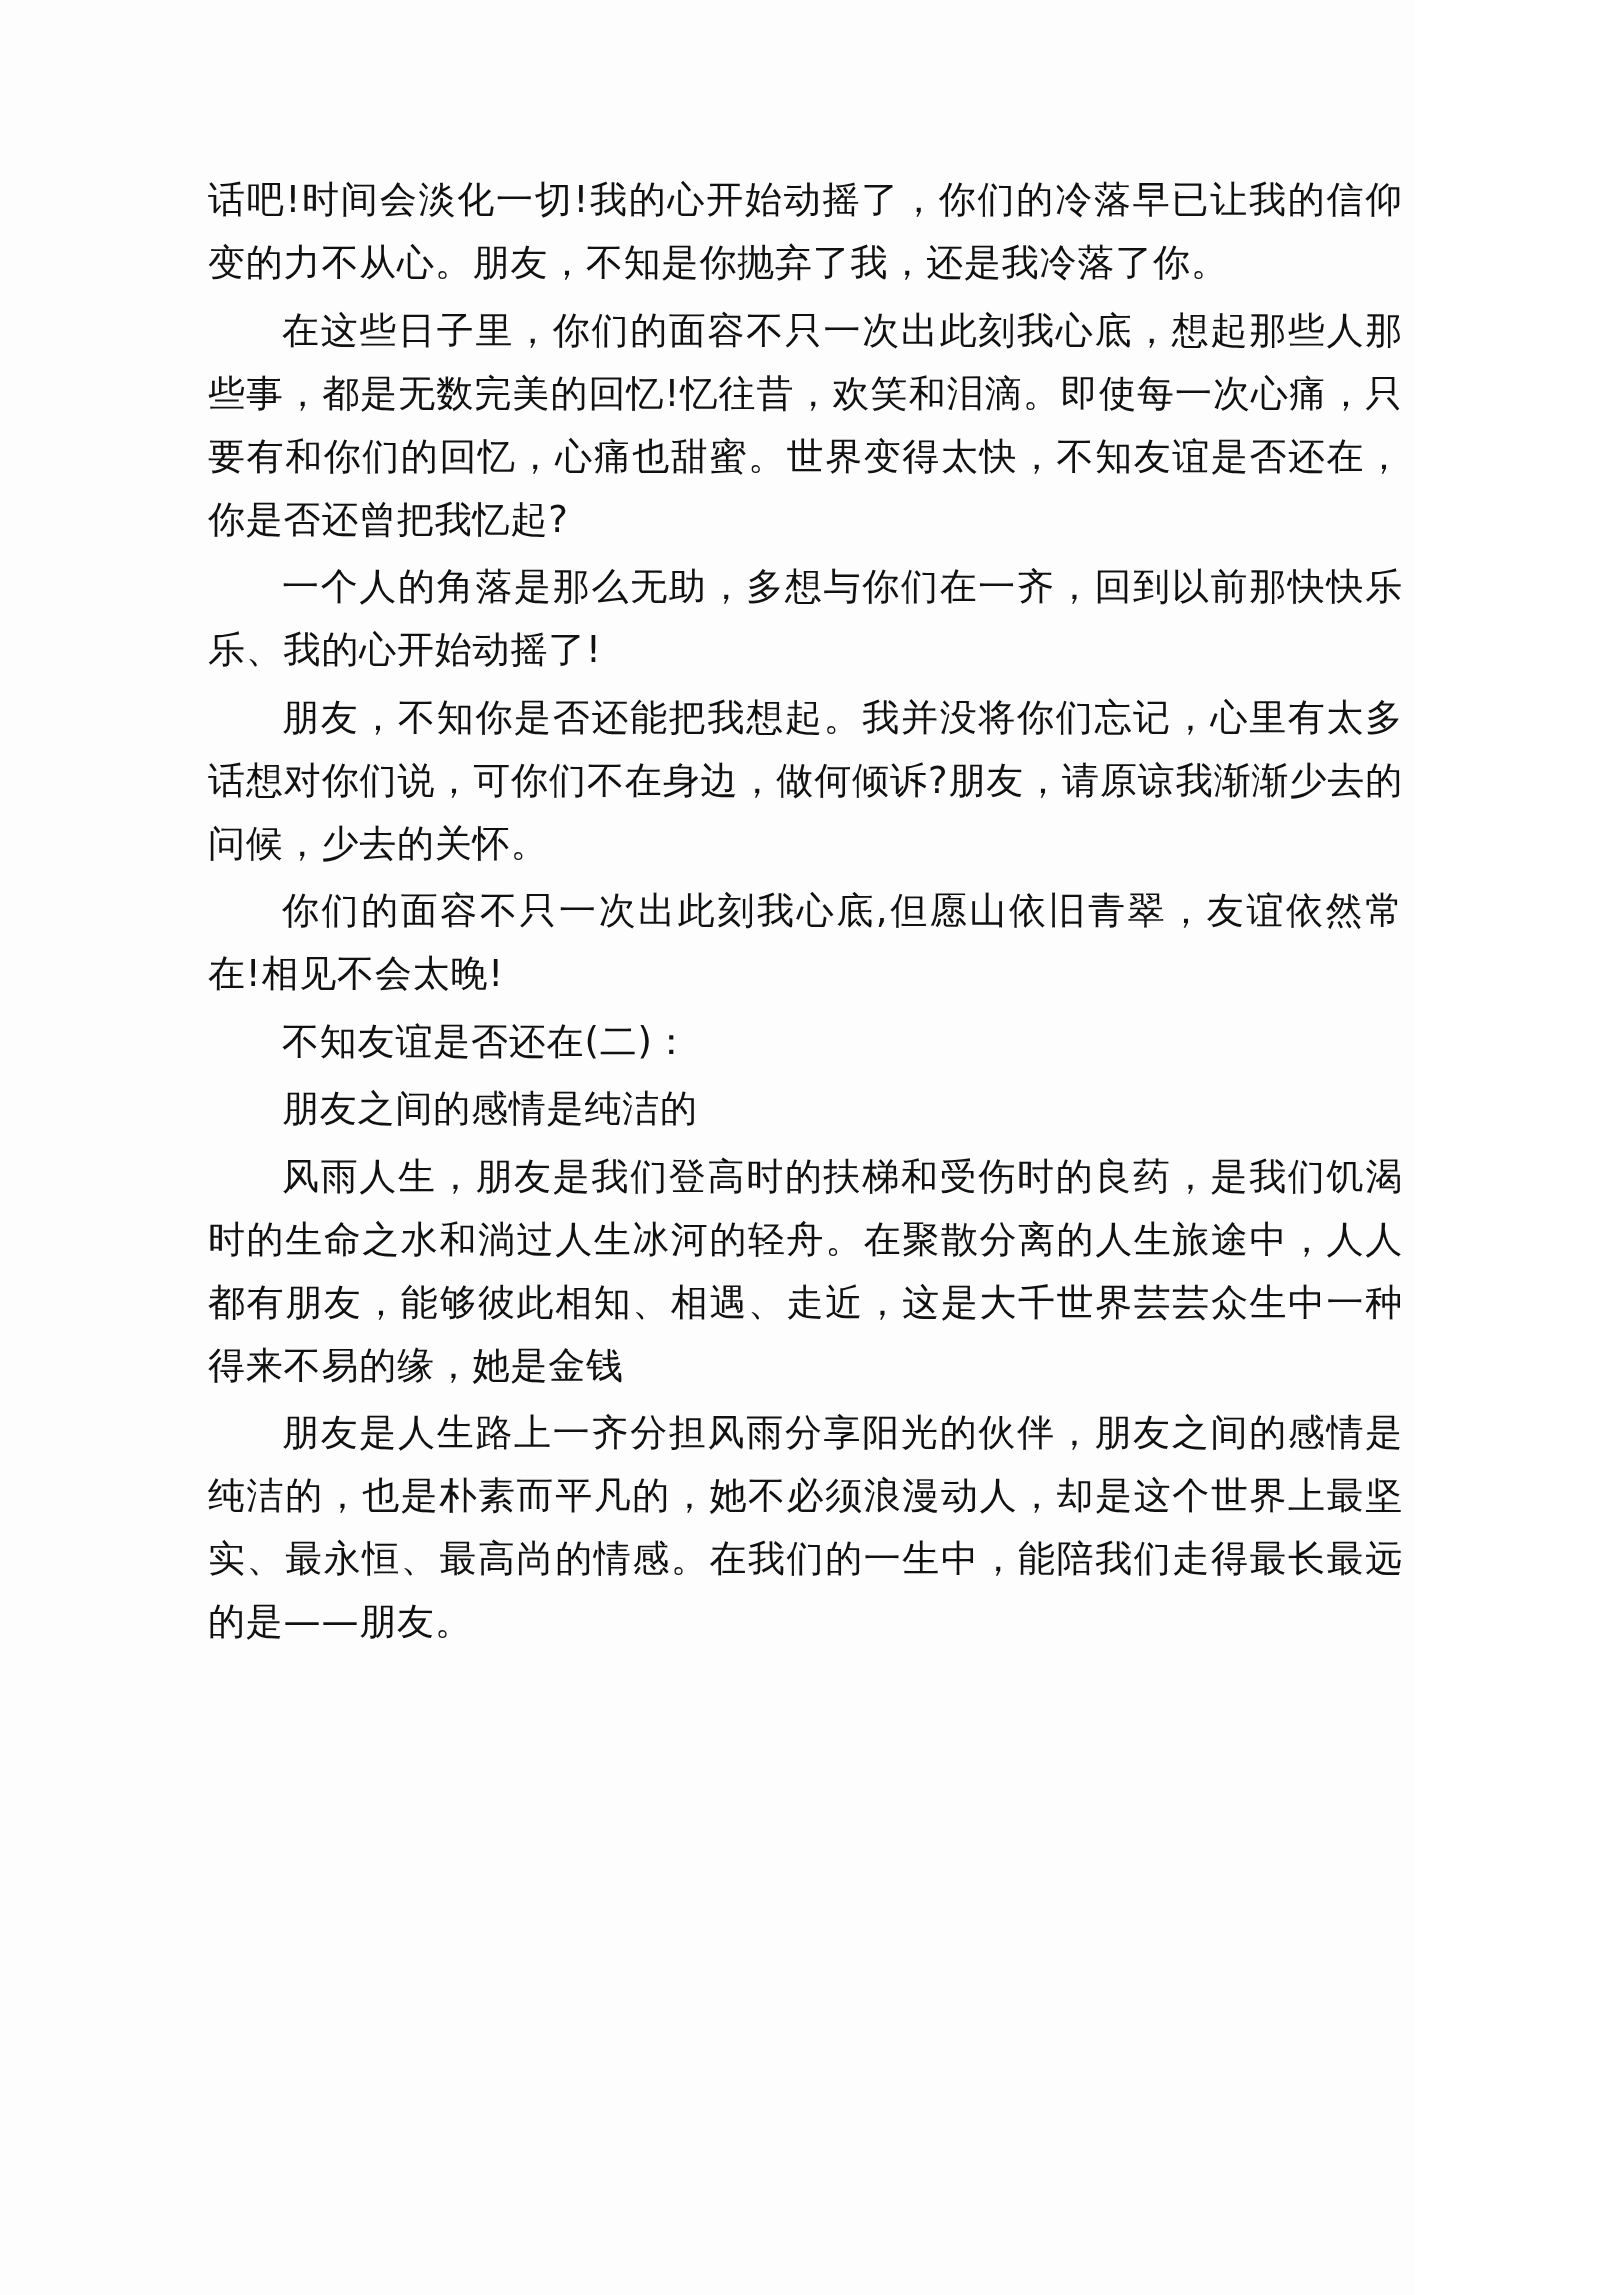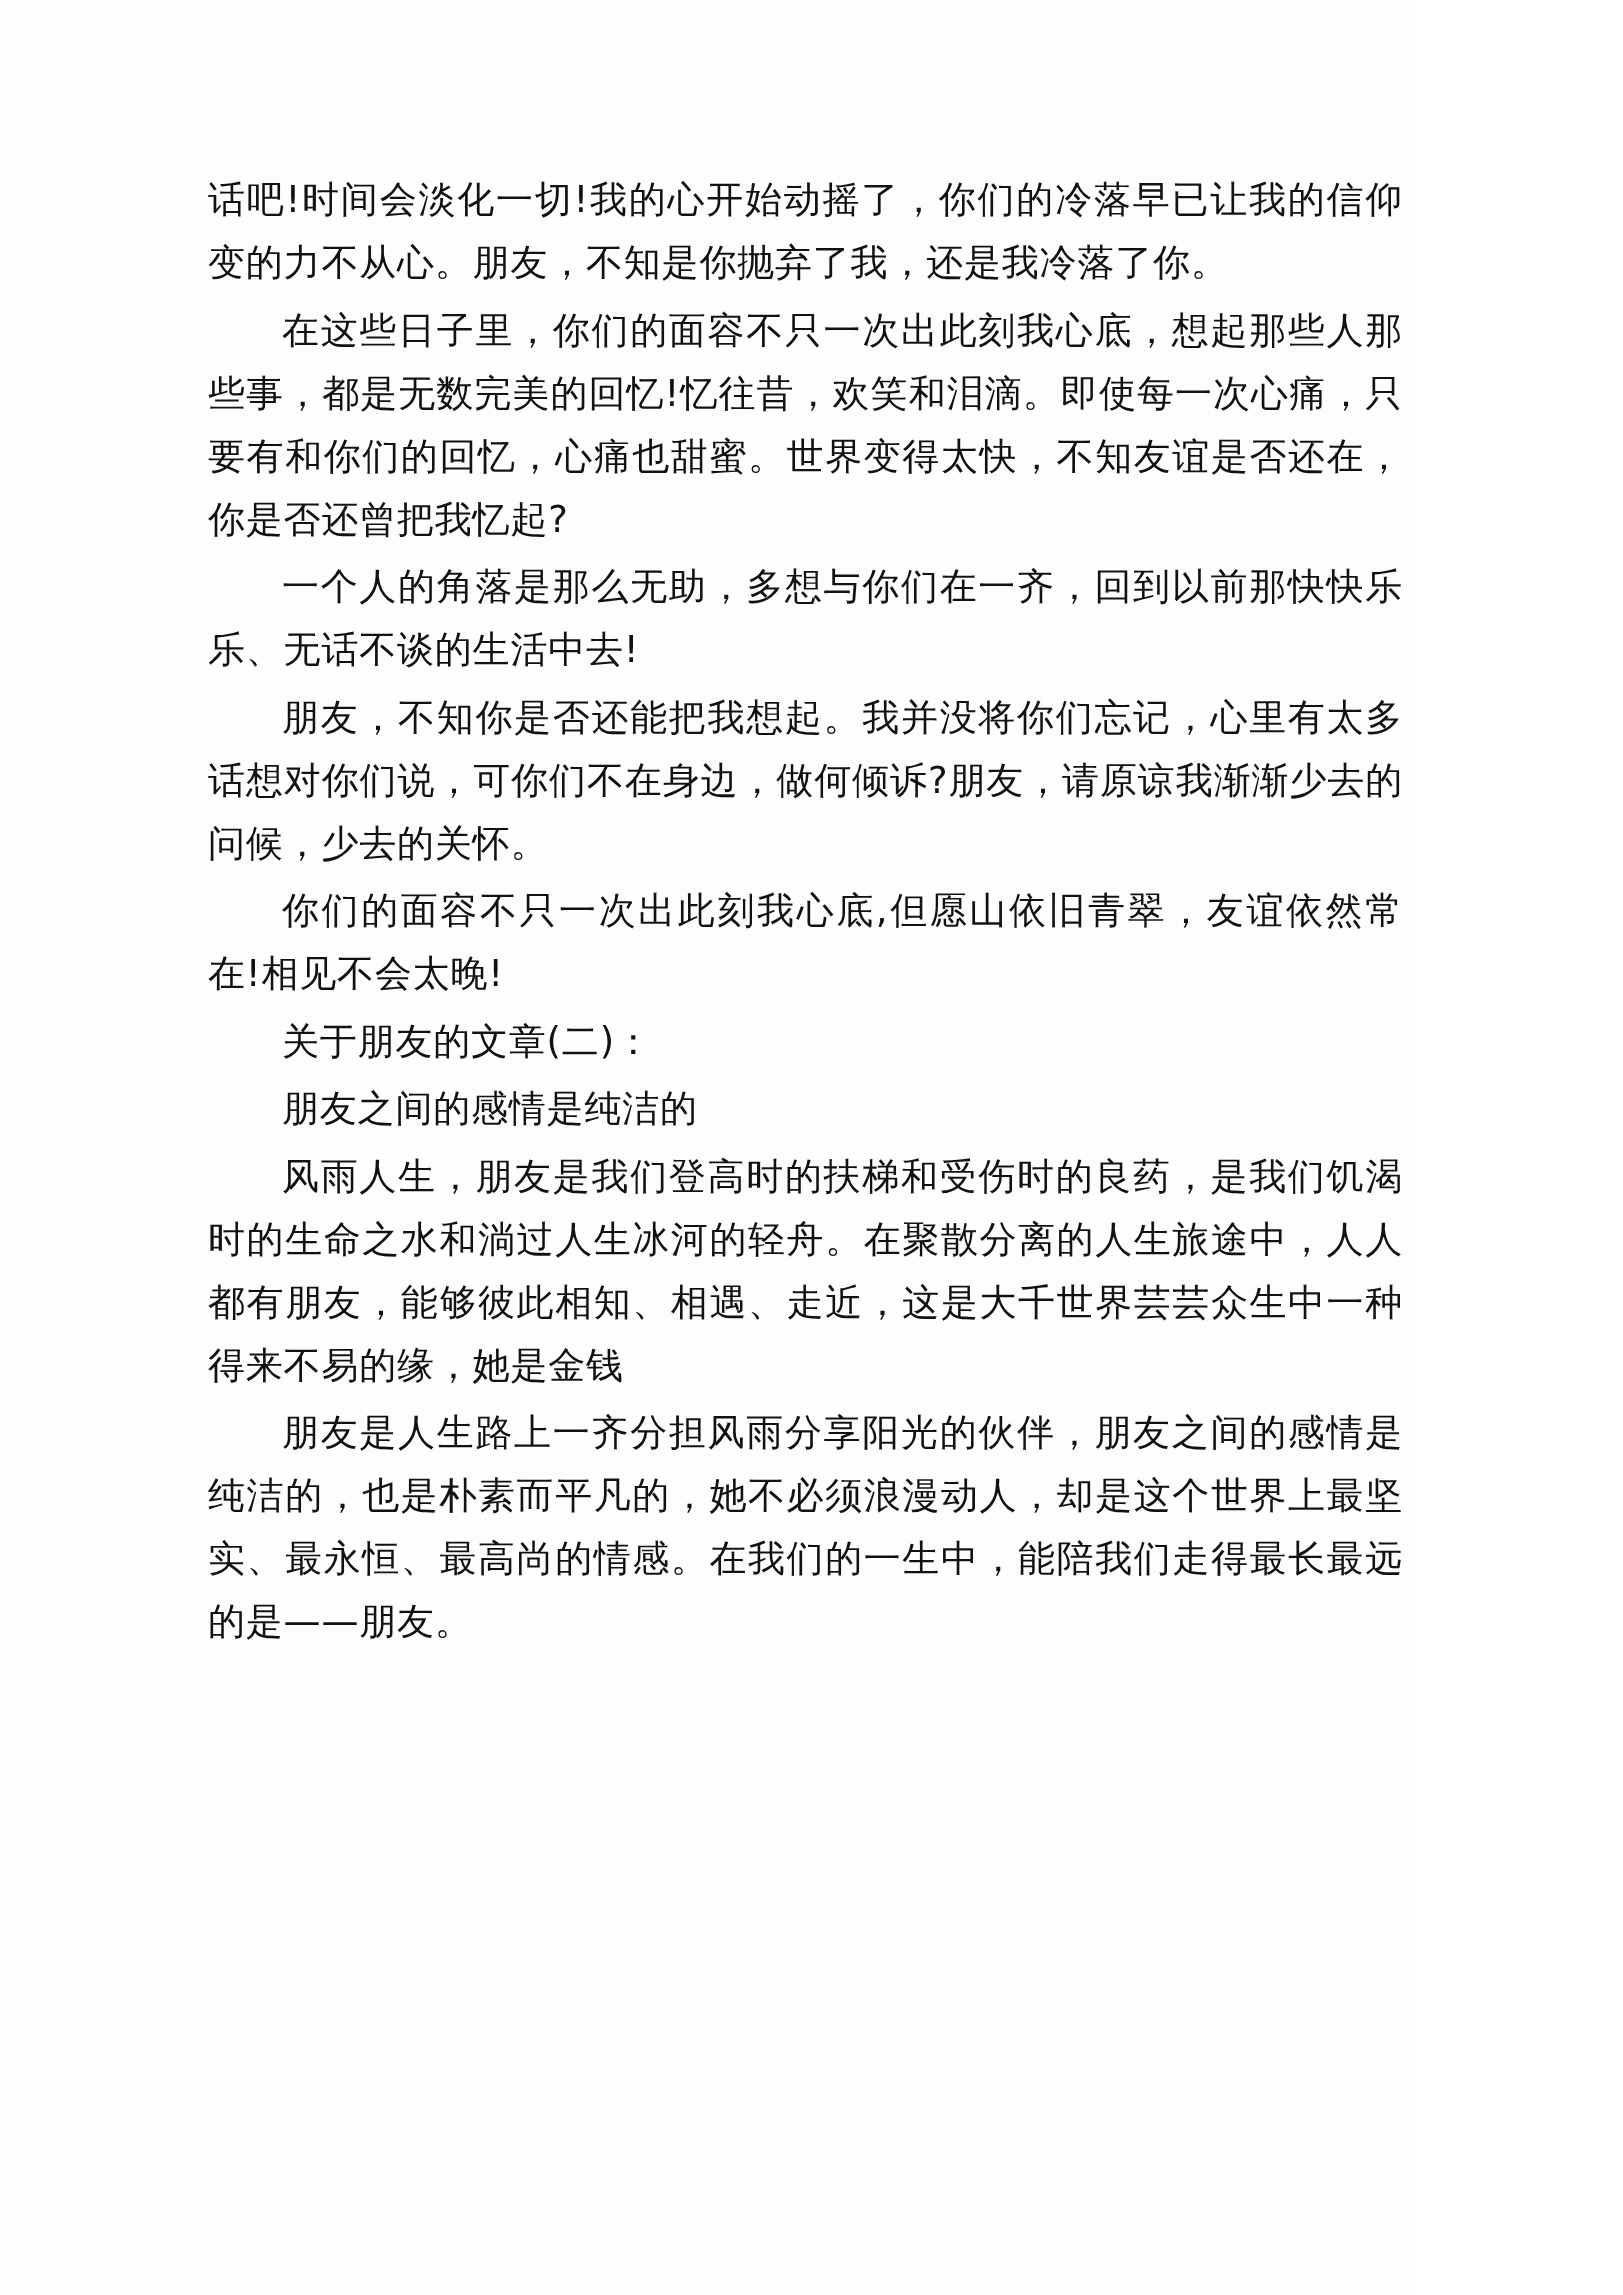--- a/index.html
+++ b/index.html
@@ -47,22 +47,22 @@
     text-indent: 74px;
   }
 </style>
 </head>
 <body>
 
 <div class="page">
   <div class="content">
     <p class="noindent">话吧!时间会淡化一切!我的心开始动摇了，你们的冷落早已让我的信仰变的力不从心。朋友，不知是你抛弃了我，还是我冷落了你。</p>
     <p class="indent">在这些日子里，你们的面容不只一次出此刻我心底，想起那些人那些事，都是无数完美的回忆!忆往昔，欢笑和泪滴。即使每一次心痛，只要有和你们的回忆，心痛也甜蜜。世界变得太快，不知友谊是否还在，你是否还曾把我忆起?</p>
-    <p class="indent">一个人的角落是那么无助，多想与你们在一齐，回到以前那快快乐乐、无话不谈的生活中去!</p>
+    <p class="indent">一个人的角落是那么无助，多想与你们在一齐，回到以前那快快乐乐、我的心开始动摇了!</p>
     <p class="indent">朋友，不知你是否还能把我想起。我并没将你们忘记，心里有太多话想对你们说，可你们不在身边，做何倾诉?朋友，请原谅我渐渐少去的问候，少去的关怀。</p>
     <p class="indent">你们的面容不只一次出此刻我心底,但愿山依旧青翠，友谊依然常在!相见不会太晚!</p>
-    <p class="heading">关于朋友的文章(二)：</p>
+    <p class="heading">不知友谊是否还在(二)：</p>
     <p class="heading">朋友之间的感情是纯洁的</p>
     <p class="indent">风雨人生，朋友是我们登高时的扶梯和受伤时的良药，是我们饥渴时的生命之水和淌过人生冰河的轻舟。在聚散分离的人生旅途中，人人都有朋友，能够彼此相知、相遇、走近，这是大千世界芸芸众生中一种得来不易的缘，她是金钱</p>
     <p class="indent">朋友是人生路上一齐分担风雨分享阳光的伙伴，朋友之间的感情是纯洁的，也是朴素而平凡的，她不必须浪漫动人，却是这个世界上最坚实、最永恒、最高尚的情感。在我们的一生中，能陪我们走得最长最远的是——朋友。</p>
   </div>
 </div>
 
 
 </body></html>

